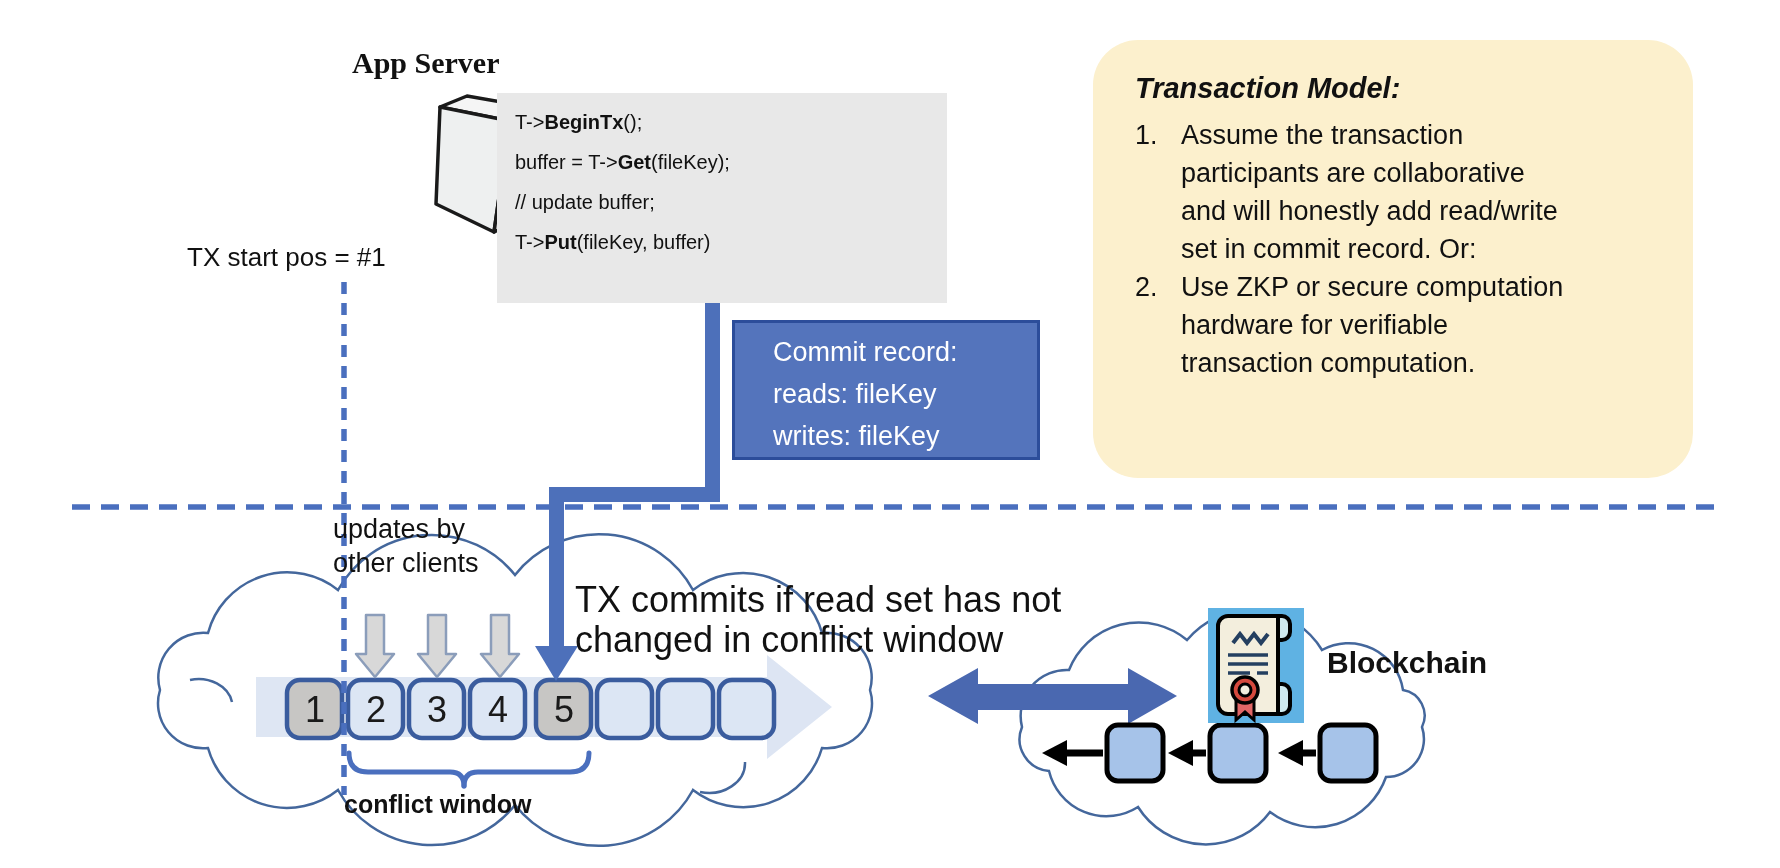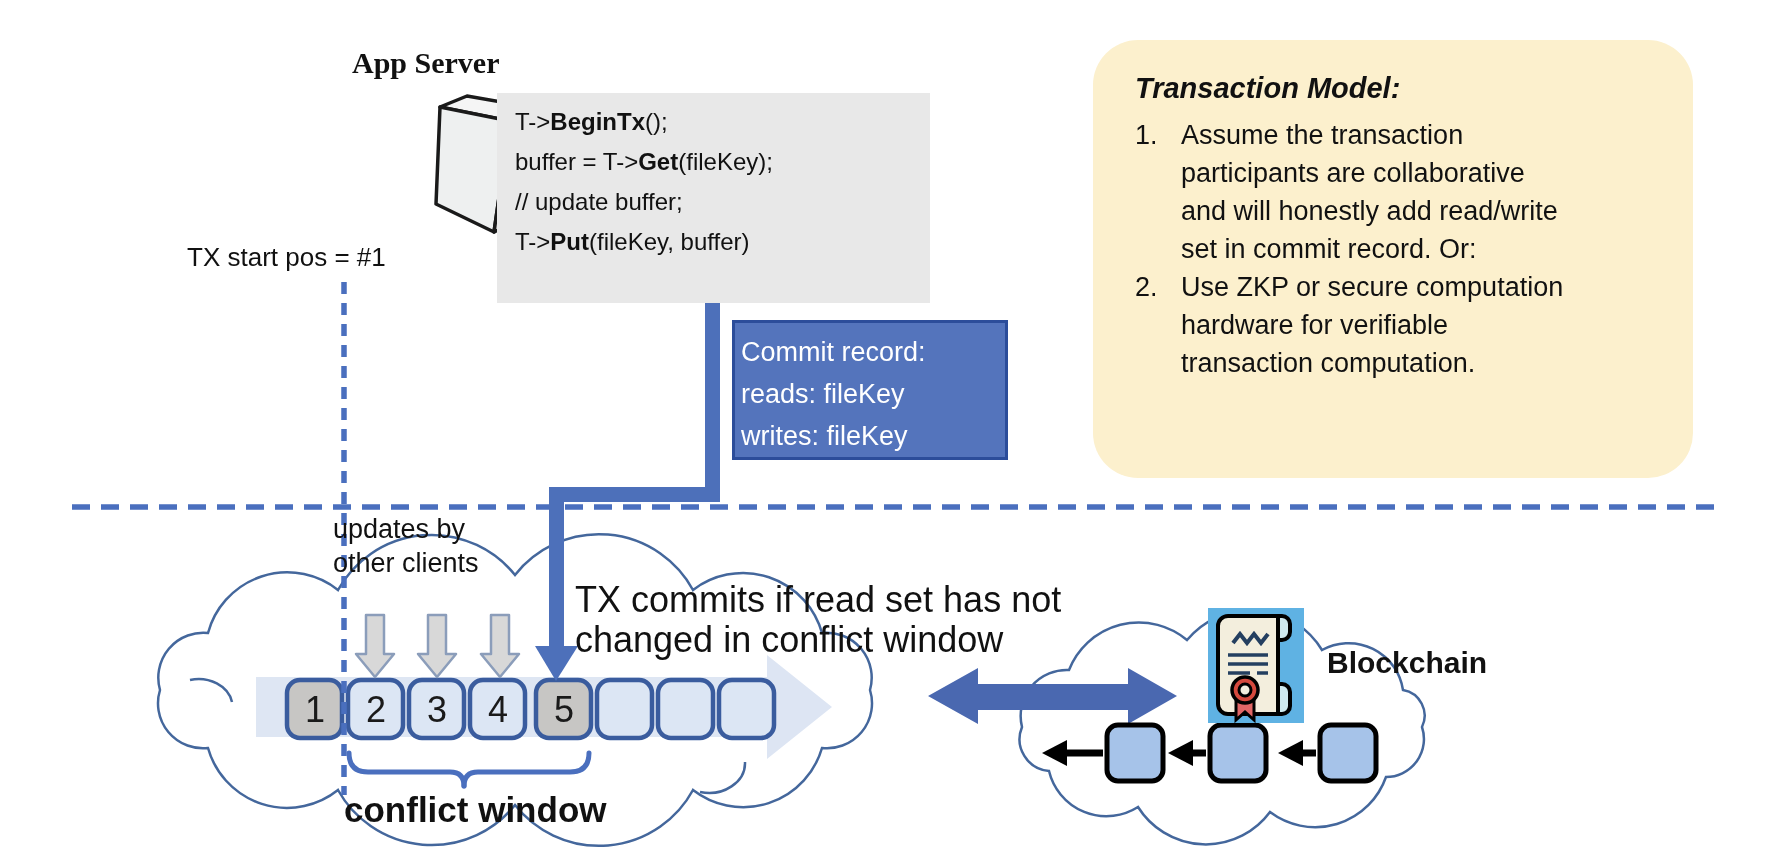--- a/index.html
+++ b/index.html
@@ -3,37 +3,37 @@
 <meta charset="utf-8">
 <style>
   html,body{margin:0;padding:0;background:#ffffff;}
   body{width:1780px;height:868px;position:relative;overflow:hidden;
        font-family:"Liberation Sans",sans-serif;color:#111;}
   .abs{position:absolute;}
   #shape-layer{position:absolute;left:0;top:0;z-index:1;}
   .txt{position:absolute;z-index:2;white-space:pre-line;}
   .app-title{left:352px;top:46px;font-size:30px;font-weight:bold;font-family:Liberation Serif, serif;}
   .code-block{left:497px;top:93px;width:415px;height:193px;background:#e8e8e8;
-              padding:9px 0 8px 18px;font-size:24px;line-height:40px;z-index:2;}
+              padding:9px 17px 8px 18px;font-size:20px;line-height:40px;z-index:2;}
   .code-line b{font-weight:bold;}
   .tx-start{left:187px;top:242px;font-size:26px;}
   .commit-box{left:732px;top:320px;width:264px;height:118px;background:#5474bc;
               border:3px solid #2c4d9a;color:#ffffff;font-size:27px;line-height:42px;
-              padding:8px 0 8px 6px;z-index:2;}
+              padding:8px 0 8px 38px;z-index:2;}
   .model-box{left:1093px;top:40px;width:600px;height:438px;background:#fcf0cd;
              border-radius:45px;z-index:0;}
   .model-title{left:1135px;top:72px;font-size:29px;font-weight:bold;font-style:italic;}
   .model-item{position:absolute;z-index:2;display:flex;font-size:27px;line-height:38px;}
   .model-item .num{width:46px;flex:none;}
   .model-item .body{white-space:pre-line;}
   .item-1{left:1135px;top:116px;}
   .item-2{left:1135px;top:268px;}
   .updates-label{left:333px;top:512px;font-size:27px;line-height:34px;}
   .commit-note{left:575px;top:580px;font-size:36px;line-height:40px;}
-  .conflict-label{left:344px;top:790px;font-size:35px;font-weight:bold;}
+  .conflict-label{left:344px;top:790px;font-size:25px;font-weight:bold;}
   .blockchain-label{left:1327px;top:646px;font-size:30px;font-weight:bold;}
   .boxnum{font-size:36px;fill:#1a1a1a;font-family:"Liberation Sans",sans-serif;}
 </style>
 </head>
 <body>
 
 <div class="abs model-box"></div>
 
 <svg id="shape-layer" width="1780" height="868" viewBox="0 0 1780 868">
 

